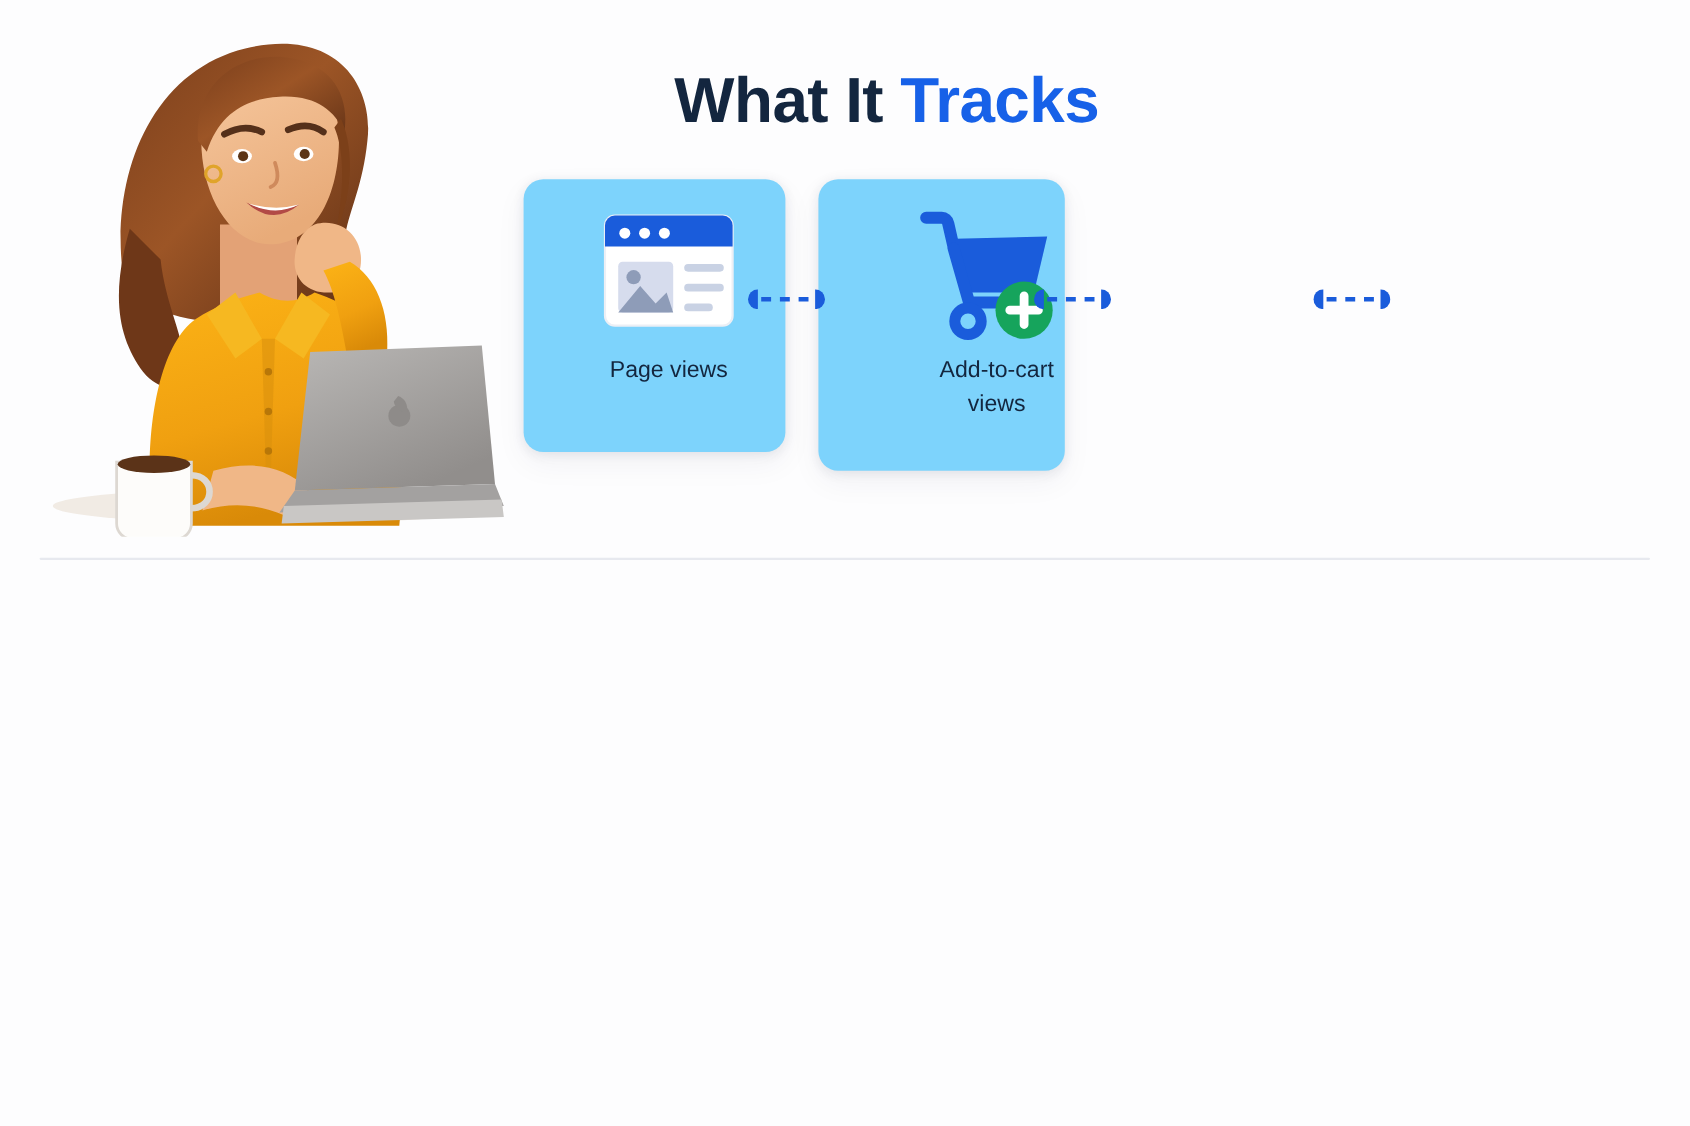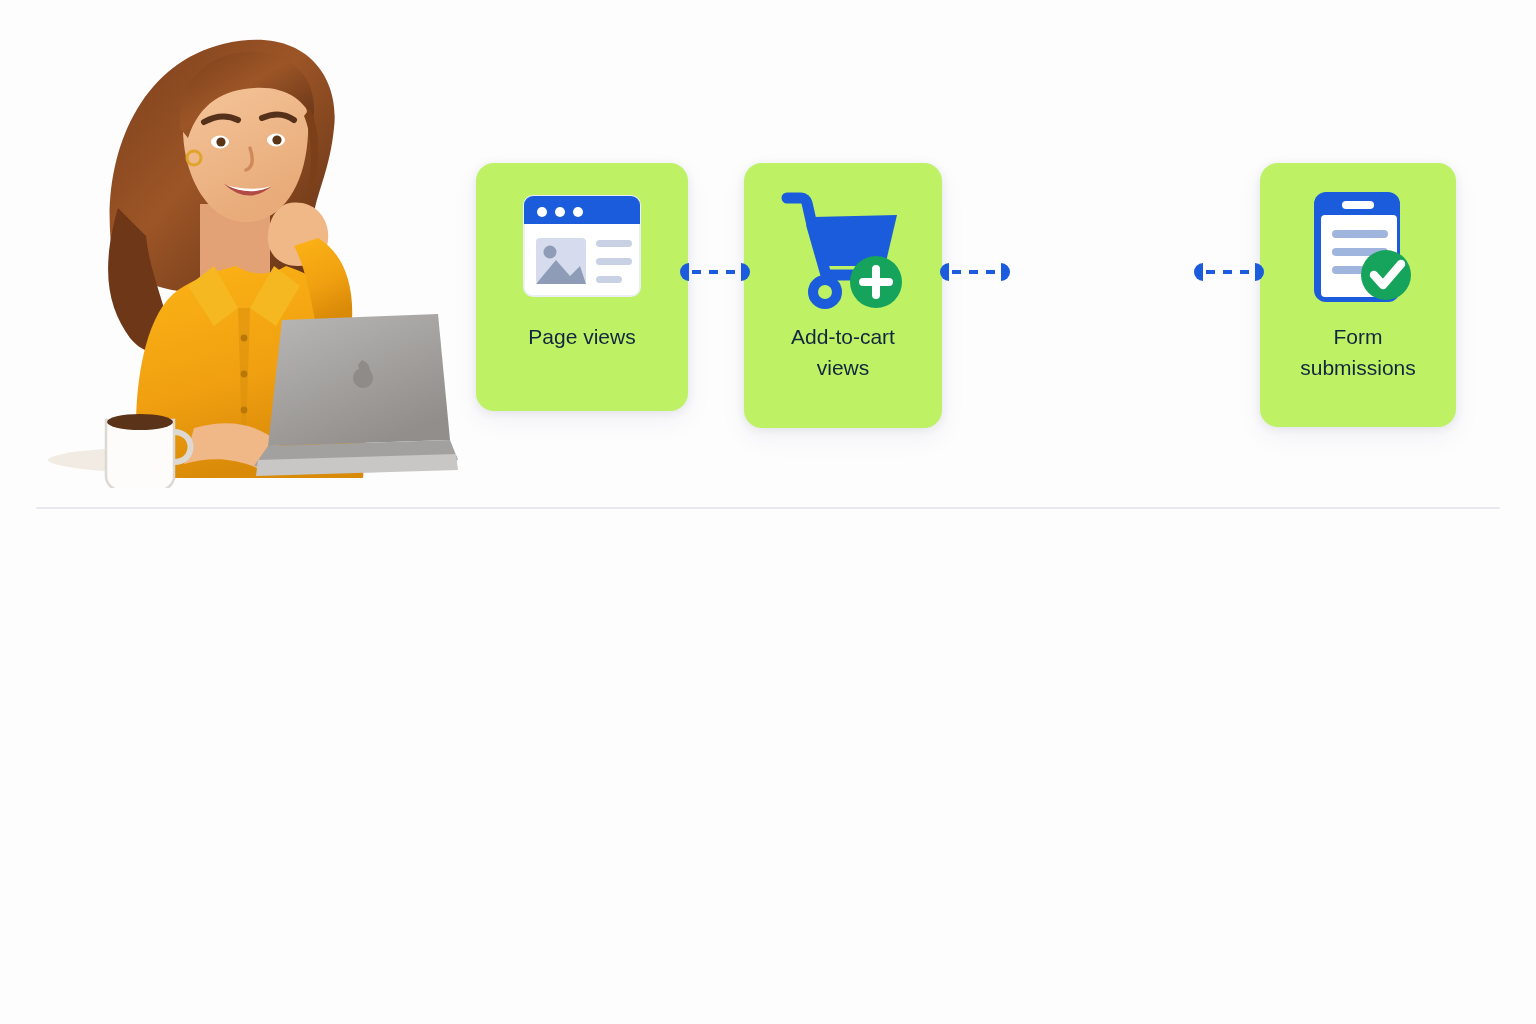--- a/index.html
+++ b/index.html
@@ -38,27 +38,27 @@
   .h-dark{color:#13263f;}
   .h-accent{color:#1761e8;}
 
   
   #tracks-row{
     position:absolute;left:476px;top:163px;
     width:980px;height:273px;
   }
   .track-card{
     position:absolute;top:0;
-    background:#bef264;
+    background:#7dd3fc;
     border-radius:18px;
     box-shadow:0 2px 10px rgba(30,45,80,.09), 0 10px 28px rgba(30,45,80,.05);
-    display:flex;flex-direction:column;align-items:center;
+    display:flex;flex-direction:column;align-items:center;padding-left:26px;
   }
   #track-card-0{left:0px;width:212px;height:248px;}
-  #track-card-1{left:268px;width:198px;height:265px;}
+  #track-card-1{left:268px;width:198px;height:265px;align-items:flex-end;}
   #track-card-2{left:530px;width:190px;height:260px;}
   #track-card-3{left:784px;width:196px;height:264px;}
 
   .track-icon{height:140px;display:flex;align-items:center;justify-content:center;margin-top:14px;}
   .track-label{
     font-size:21px;line-height:31px;text-align:center;color:#13263f;
     padding:0 10px;margin-top:4px;
   }
 
   
@@ -144,20 +144,23 @@
         <path d="M240 452 L438 446 L440 462 L238 468 Z" fill="#c9c7c5"></path>
         <path d="M345 360 a10 10 0 1 0 .1 0 Z" fill="#8e8b89"></path>
         <path d="M344 352 c6 2 9 8 8 14 c-6 1 -11 -3 -12 -9 Z" fill="#8e8b89"></path>
 
         <path d="M88 412 h68 v56 a14 14 0 0 1 -14 14 h-40 a14 14 0 0 1 -14 -14 Z" fill="#fdfcfa" stroke="#ddd8d2" stroke-width="2.5"></path>
         <path d="M156 424 c22 0 22 30 0 30" fill="none" stroke="#ddd8d2" stroke-width="6"></path>
         <ellipse cx="122" cy="414" rx="33" ry="8" fill="#5b3318"></ellipse>
       </svg>
     </div>
 
+    <div class="heading" id="heading-tracks">
+      <span class="h-dark">What It </span><span class="h-accent">Tracks</span>
+    </div>
 
     <div id="tracks-row">
 
       <div class="track-card" id="track-card-0">
         <div class="track-icon">
           <svg viewBox="0 0 140 130" width="140" height="130">
             <rect x="12" y="14" width="116" height="100" rx="9" fill="#ffffff" stroke="#eceff5" stroke-width="2"></rect>
             <path d="M12 23 a9 9 0 0 1 9 -9 h98 a9 9 0 0 1 9 9 v19 H12 Z" fill="#1a5cdb"></path>
             <circle cx="30" cy="30" r="5" fill="#fff"></circle>
               <circle cx="48" cy="30" r="5" fill="#fff"></circle>
@@ -184,38 +187,20 @@
             <path d="M103 87 v26 M90 100 h26" stroke="#fff" stroke-width="8" stroke-linecap="round"></path>
           </svg>
         </div>
         <div class="track-label">
           <span class="nowrapline">Add-to-cart</span>
           <span class="nowrapline">views</span>
         </div>
       </div>
 
 
-      <div class="track-card" id="track-card-3">
-        <div class="track-icon">
-          <svg viewBox="0 0 140 130" width="140" height="130">
-            <rect x="26" y="10" width="86" height="110" rx="12" fill="#1a5cdb"></rect>
-            <rect x="33" y="33" width="76" height="82" rx="4" fill="#ffffff"></rect>
-            <rect x="54" y="19" width="32" height="8" rx="4" fill="#ffffff"></rect>
-            <rect x="44" y="48" width="56" height="8" rx="4" fill="#9fb5dd"></rect>
-            <rect x="44" y="66" width="56" height="8" rx="4" fill="#9fb5dd"></rect>
-            <rect x="44" y="84" width="34" height="8" rx="4" fill="#9fb5dd"></rect>
-            <circle cx="98" cy="93" r="25" fill="#16a45c"></circle>
-            <path d="M86 93 l9 10 l18 -21" fill="none" stroke="#fff" stroke-width="8.5" stroke-linecap="round" stroke-linejoin="round"></path>
-          </svg>
-        </div>
-        <div class="track-label">
-          <span class="nowrapline">Form</span>
-          <span class="nowrapline">submissions</span>
-        </div>
-      </div>
     </div>
 
     <div class="connector" id="connector-0">
       <svg viewBox="0 0 70 18" width="70" height="18">
         <path d="M0 9 a9 9 0 0 1 9 -9 v18 a9 9 0 0 1 -9 -9 Z" fill="#1a5cdb"></path>
         <line x1="12" y1="9" x2="58" y2="9" stroke="#1a5cdb" stroke-width="4" stroke-dasharray="9 8"></line>
         <path d="M70 9 a9 9 0 0 0 -9 -9 v18 a9 9 0 0 0 9 -9 Z" fill="#1a5cdb"></path>
       </svg>
     </div>
     <div class="connector" id="connector-1">

